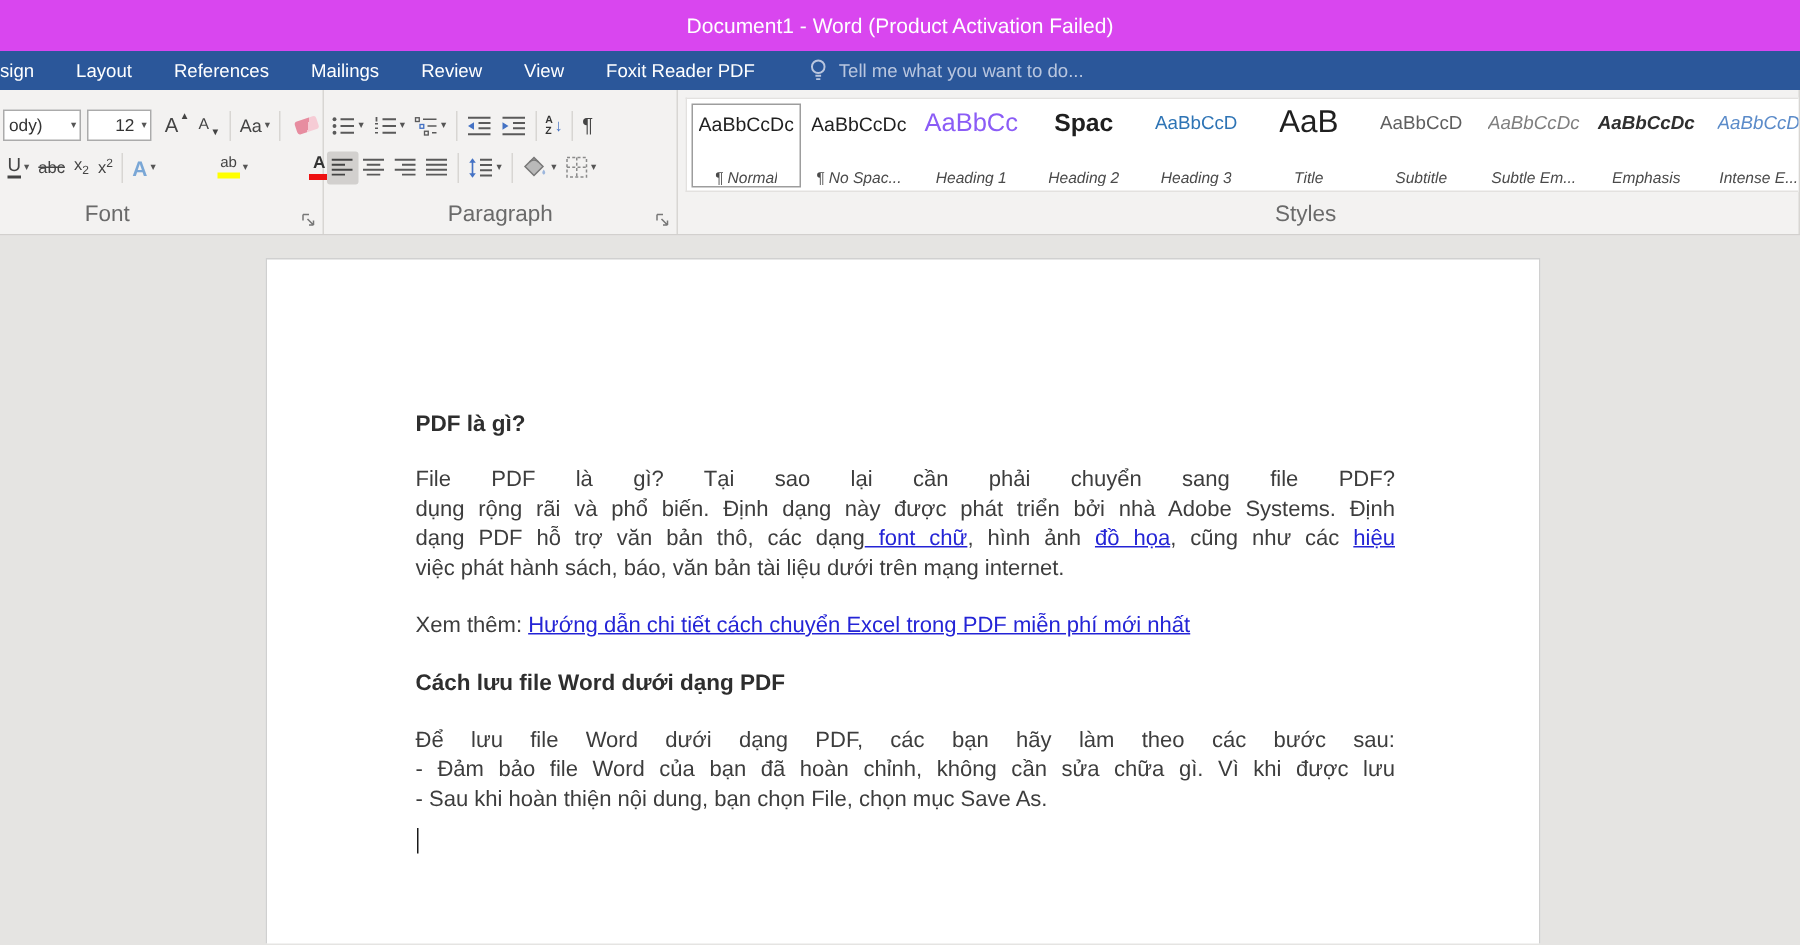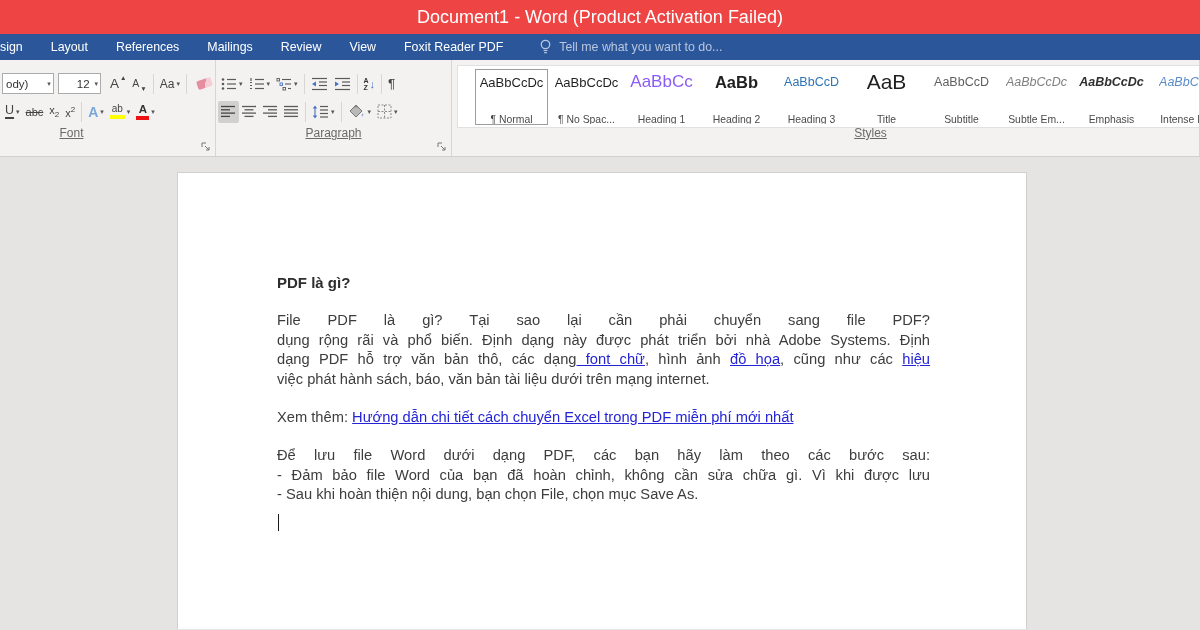--- a/index.html
+++ b/index.html
@@ -1,37 +1,37 @@
 <!DOCTYPE html>
 <html><head>
 <meta charset="utf-8">
 <style>
   * { box-sizing: border-box; margin: 0; padding: 0; }
   html,body { width:1200px; height:630px; overflow:hidden;
     font-family:"Liberation Sans","DejaVu Sans",sans-serif; background:#e5e4e2; }
 
   
-  .titlebar { height:34px; background:#ef4444; color:#fff; display:flex;
-    align-items:center; justify-content:center; font-size:18px; }
+  .titlebar { height:34px; background:#d946ef; color:#fff; display:flex;
+    align-items:center; justify-content:center; font-size:14px; }
 
   
   .tabbar { height:26px; background:#2b579a; display:flex; align-items:center;
     color:#fff; font-size:12.4px; }
   .tab { padding:0 14px; line-height:26px; white-space:nowrap; cursor:default; }
   .tab.partial { padding-left:0; }
   .tellme { display:flex; align-items:center; gap:7px; margin-left:22px;
     color:#b9c6df; font-size:12.4px; white-space:nowrap; }
 
   
   .ribbon { height:97px; background:#f3f2f1; border-bottom:1px solid #d2d0ce;
     display:flex; position:relative; color:#444; }
   .rgroup { position:relative; height:100%; border-right:1px solid #d8d6d3;
     padding-top:11px; }
-  .glabel { position:absolute; bottom:16px; left:0; right:0; text-align:center;
-    font-size:12px; color:#6a6a6a;text-decoration:underline; }
+  .glabel { position:absolute; bottom:5px; left:0; right:0; text-align:center;
+    font-size:15px; color:#6a6a6a; }
   .font-group { width:216px; }
   .font-group .glabel { padding-right:72px; }
   .para-group { width:236px; }
   .styles-group { flex:1; }
   .styles-group .glabel { padding-left:90px; }
   .launcher { position:absolute; bottom:4px; right:4px; width:11px; height:11px; }
 
   .rrow { display:flex; align-items:center; height:25px; padding-left:2px; }
   .rrow + .rrow { margin-top:3px; }
   .rbtn { display:flex; align-items:center; justify-content:center; height:22px;
@@ -51,43 +51,43 @@
   .tiny-arrow { font-size:6.5px; line-height:1; margin-left:1px; align-self:flex-start; margin-top:2px; color:#444;}
   .tiny-arrow.down { align-self:flex-end; margin-bottom:2px; }
   .aa { font-size:12px; }
   .eraser { width:15px; height:9px; border-radius:2px; transform:rotate(-18deg);
     background:linear-gradient(115deg,#e78da0 55%,#f6ccd5 55%); margin-left:4px; }
   .u-glyph { font-size:12.5px; border-bottom:2px solid #444; line-height:13px; }
   .abc-glyph { font-size:11px; text-decoration:line-through; }
   .xx { font-size:11px; }
   .xx sub,.xx sup { font-size:8px; }
   .fx-a { font-size:14px; font-weight:bold; color:#7aa7d6; }
-  .stack { display:flex; flex-direction:column; align-items:center; line-height:1; }
+  .stack { display:flex; flex-direction:column; align-items:center; line-height:1;margin-left:35px; }
   .hl-ab { font-size:10px; line-height:10px; }
   .hl-bar { width:15px; height:4px; background:#ffff00; margin-top:1px; }
   .fc-a { font-size:11.5px; font-weight:bold; line-height:11px; color:#333; }
   .fc-bar { width:13px; height:4px; background:#ee1111; margin-top:1px; }
   .pilcrow { font-size:13.5px; color:#444; }
   .sortbox { display:flex; align-items:center; }
   .sort-letters { display:flex; flex-direction:column; font-size:7px; font-weight:bold;
     line-height:7px; color:#333; }
   .sort-arr { color:#4472c4; font-size:11px; margin-left:1px; }
 
   
   .gallery { position:absolute; top:5px; left:5px; right:0; height:63px;
     background:#fff; border:1px solid #e3e1df; border-right:none; display:flex;
-    align-items:center; overflow:hidden; padding-left:16px; }
+    align-items:center; overflow:hidden; padding-left:2px; }
   .scard { width:73px; flex:0 0 auto; height:56px; display:flex; flex-direction:column;
     align-items:center; justify-content:center; border:1px solid transparent;
     margin:0 1px; overflow:hidden; }
   .scard.selected { border-color:#9d9d9d; }
   .sample { white-space:nowrap; overflow:hidden; max-width:67px; height:28px;
     display:flex; align-items:center; color:#1f1f1f; }
   .sname { font-size:10.4px; color:#4a4a4a; white-space:nowrap; margin-top:19px;
-    max-width:69px; overflow:hidden; }
+    max-width:69px; overflow:hidden;font-style:italic; }
   .st-normal { font-size:13px; }
   .st-nospace { font-size:13px; }
   .st-h1 { font-size:17px; color:#8b5cf6; }
   .st-h2 { font-size:16.5px; font-weight:bold; }
   .st-h3 { font-size:12.5px; color:#2e74b5; }
   .st-title { font-size:21px; font-weight:400; }
   .st-subtitle { font-size:12.5px; color:#5f5f5f; }
   .st-subtle { font-size:12.5px; font-style:italic; color:#7f7f7f; }
   .st-emph { font-size:12.5px; font-style:italic; font-weight:bold; color:#2f2f2f; }
   .st-intense { font-size:12.5px; font-style:italic; color:#5b8bc9; }
@@ -351,21 +351,21 @@
         </div>
         <div class="scard">
           <div class="sample st-nospace">AaBbCcDc</div>
           <div class="sname">¶ No Spac...</div>
         </div>
         <div class="scard">
           <div class="sample st-h1">AaBbCc</div>
           <div class="sname">Heading 1</div>
         </div>
         <div class="scard">
-          <div class="sample st-h2">AaBb</div>
+          <div class="sample st-h2">Spac</div>
           <div class="sname">Heading 2</div>
         </div>
         <div class="scard">
           <div class="sample st-h3">AaBbCcD</div>
           <div class="sname">Heading 3</div>
         </div>
         <div class="scard">
           <div class="sample st-title">AaB</div>
           <div class="sname">Title</div>
         </div>
@@ -396,20 +396,21 @@
         <div class="doc-h">PDF là gì?</div>
         <div class="para">
           <div class="line j"><span>File PDF là gì? Tại sao lại cần phải chuyển sang file PDF?</span></div>
           <div class="line j"><span>dụng rộng rãi và phổ biến. Định dạng này được phát triển bởi nhà Adobe Systems. Định</span></div>
           <div class="line j"><span>dạng PDF hỗ trợ văn bản thô, các dạng</span><span class="link"> font chữ</span><span>, hình ảnh </span><span class="link">đồ họa</span><span>, cũng như các </span><span class="link">hiệu</span></div>
           <div class="line"><span>việc phát hành sách, báo, văn bản tài liệu dưới trên mạng internet.</span></div>
         </div>
         <div class="para">
           <div class="line"><span>Xem thêm: </span><span class="link">Hướng dẫn chi tiết cách chuyển Excel trong PDF miễn phí mới nhất</span></div>
         </div>
+        <div class="doc-h">Cách lưu file Word dưới dạng PDF</div>
         <div class="para">
           <div class="line j"><span>Để lưu file Word dưới dạng PDF, các bạn hãy làm theo các bước sau:</span></div>
           <div class="line j"><span>- Đảm bảo file Word của bạn đã hoàn chỉnh, không cần sửa chữa gì. Vì khi được lưu</span></div>
           <div class="line"><span>- Sau khi hoàn thiện nội dung, bạn chọn File, chọn mục Save As.</span></div>
         </div>
       </div>
     <div class="caret"></div>
   </div>
 </div>
 

